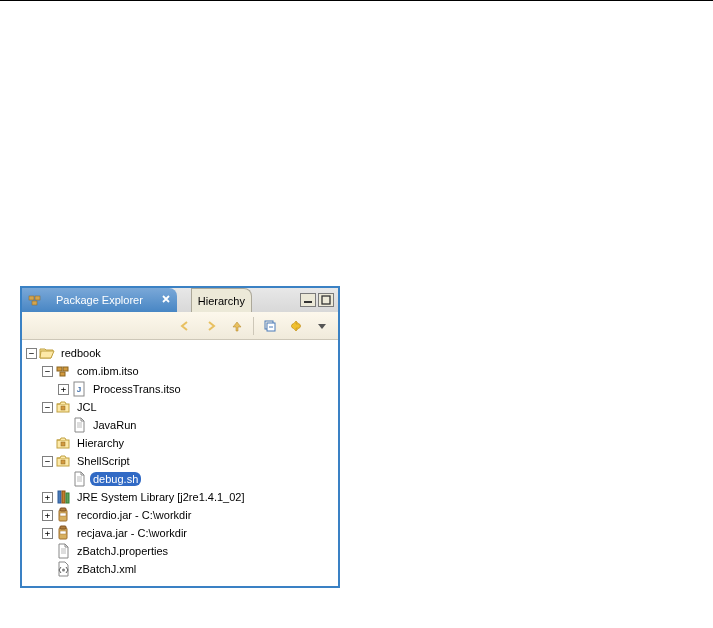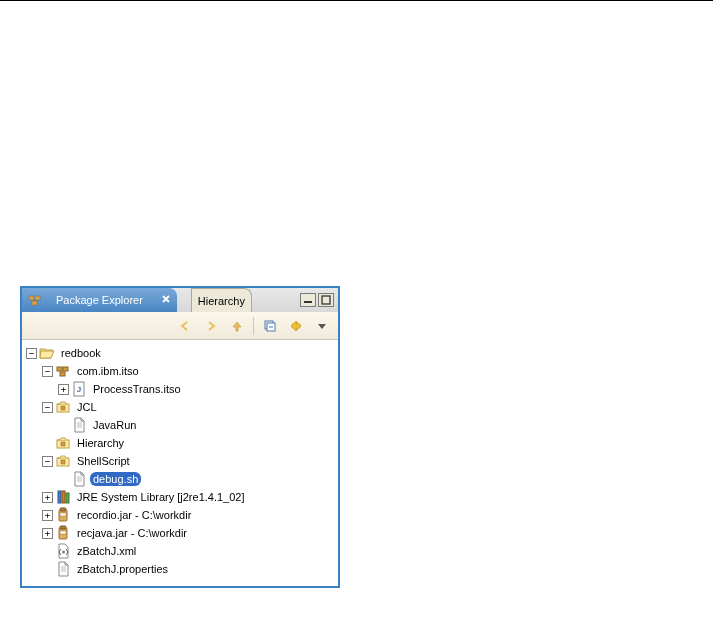--- a/index.html
+++ b/index.html
@@ -341,33 +341,33 @@
           </svg>
       </span>
       <span class="tree-label">recjava.jar - C:\workdir</span>
     </div>
 
     <div class="tree-row" style="padding-left:18px">
       <span class="spacer-exp"></span>
       <span class="icon">
         <svg width="16" height="16" viewBox="0 0 16 16">
             <path d="M4 1 L10 1 L13 4 L13 15 L4 15 Z" fill="#fff" stroke="#888"></path>
+            <path d="M10 1 L10 4 L13 4" fill="none" stroke="#888"></path>
+            <path d="M6 6 L11 6 M6 8 L11 8 M6 10 L11 10" stroke="#aaa" stroke-width="0.8"></path>
+          </svg>
+      </span>
+      <span class="tree-label">zBatchJ.properties</span>
+    </div>
+
+    <div class="tree-row" style="padding-left:18px">
+      <span class="spacer-exp"></span>
+      <span class="icon">
+        <svg width="16" height="16" viewBox="0 0 16 16">
+            <path d="M4 1 L10 1 L13 4 L13 15 L4 15 Z" fill="#fff" stroke="#888"></path>
             <path d="M6 6 L4 9 L6 12 M11 6 L13 9 L11 12" fill="none" stroke="#606060" stroke-width="1"></path>
             <circle cx="8.5" cy="9" r="1.5" fill="#808080"></circle>
           </svg>
       </span>
       <span class="tree-label">zBatchJ.xml</span>
     </div>
 
-    <div class="tree-row" style="padding-left:18px">
-      <span class="spacer-exp"></span>
-      <span class="icon">
-        <svg width="16" height="16" viewBox="0 0 16 16">
-            <path d="M4 1 L10 1 L13 4 L13 15 L4 15 Z" fill="#fff" stroke="#888"></path>
-            <path d="M10 1 L10 4 L13 4" fill="none" stroke="#888"></path>
-            <path d="M6 6 L11 6 M6 8 L11 8 M6 10 L11 10" stroke="#aaa" stroke-width="0.8"></path>
-          </svg>
-      </span>
-      <span class="tree-label">zBatchJ.properties</span>
-    </div>
-
   </div>
 </div>
 
 </body></html>

